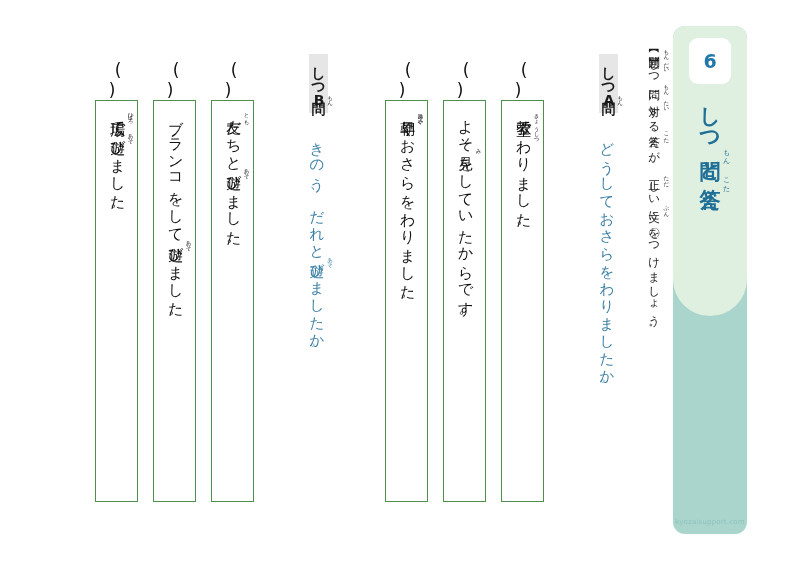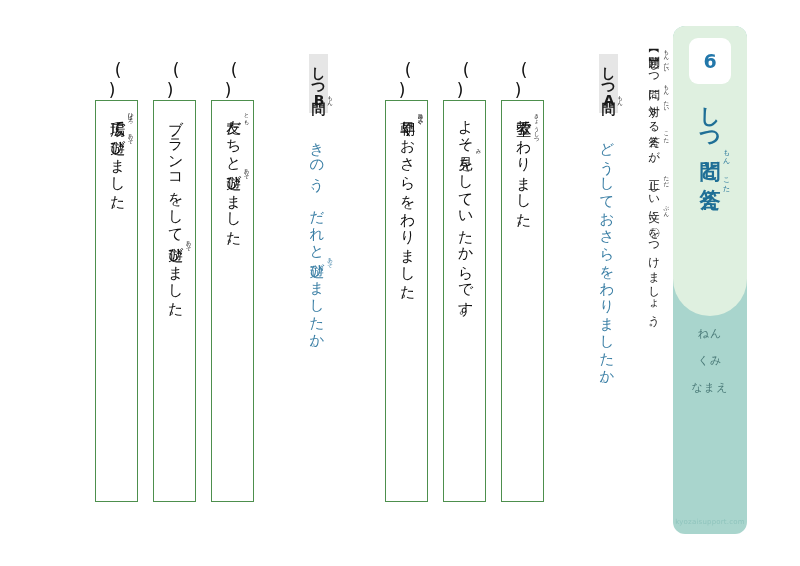--- a/index.html
+++ b/index.html
@@ -237,25 +237,20 @@
     <div id="side-panel-top"></div>
 
     <div id="page-number-badge">
       <span>6</span>
     </div>
 
     <div id="panel-title">
       <div class="vtext" id="panel-title-text"><span>しつ</span><span class="ruby-wrap">問<span class="ruby-side">もん</span></span><span>と</span><span class="ruby-wrap">答<span class="ruby-side">こた</span></span><span>え</span></div>
     </div>
 
-    <div id="panel-name-fields">
-      <div class="name-field">ねん</div>
-      <div class="name-field">くみ</div>
-      <div class="name-field">なまえ</div>
-    </div>
 
     <div id="site-credit">kyozaisupport.com</div>
   </div>
 
   <div id="instruction">
     <div class="vtext" id="instruction-text"><span class="ruby-wrap">【問題】<span class="ruby-side">もんだい</span></span><span>しつ</span><span class="ruby-wrap">問<span class="ruby-side">もん</span></span><span>に</span><span class="ruby-wrap">対<span class="ruby-side">たい</span></span><span>する</span><span class="ruby-wrap">答<span class="ruby-side">こた</span></span><span>えが、</span><span class="ruby-wrap">正<span class="ruby-side">ただ</span></span><span>しい</span><span class="ruby-wrap">文<span class="ruby-side">ぶん</span></span><span>に〇をつけましょう。</span></div>
   </div>
 
   <div class="question-group" id="group-a">
     <div class="question-prompt">

